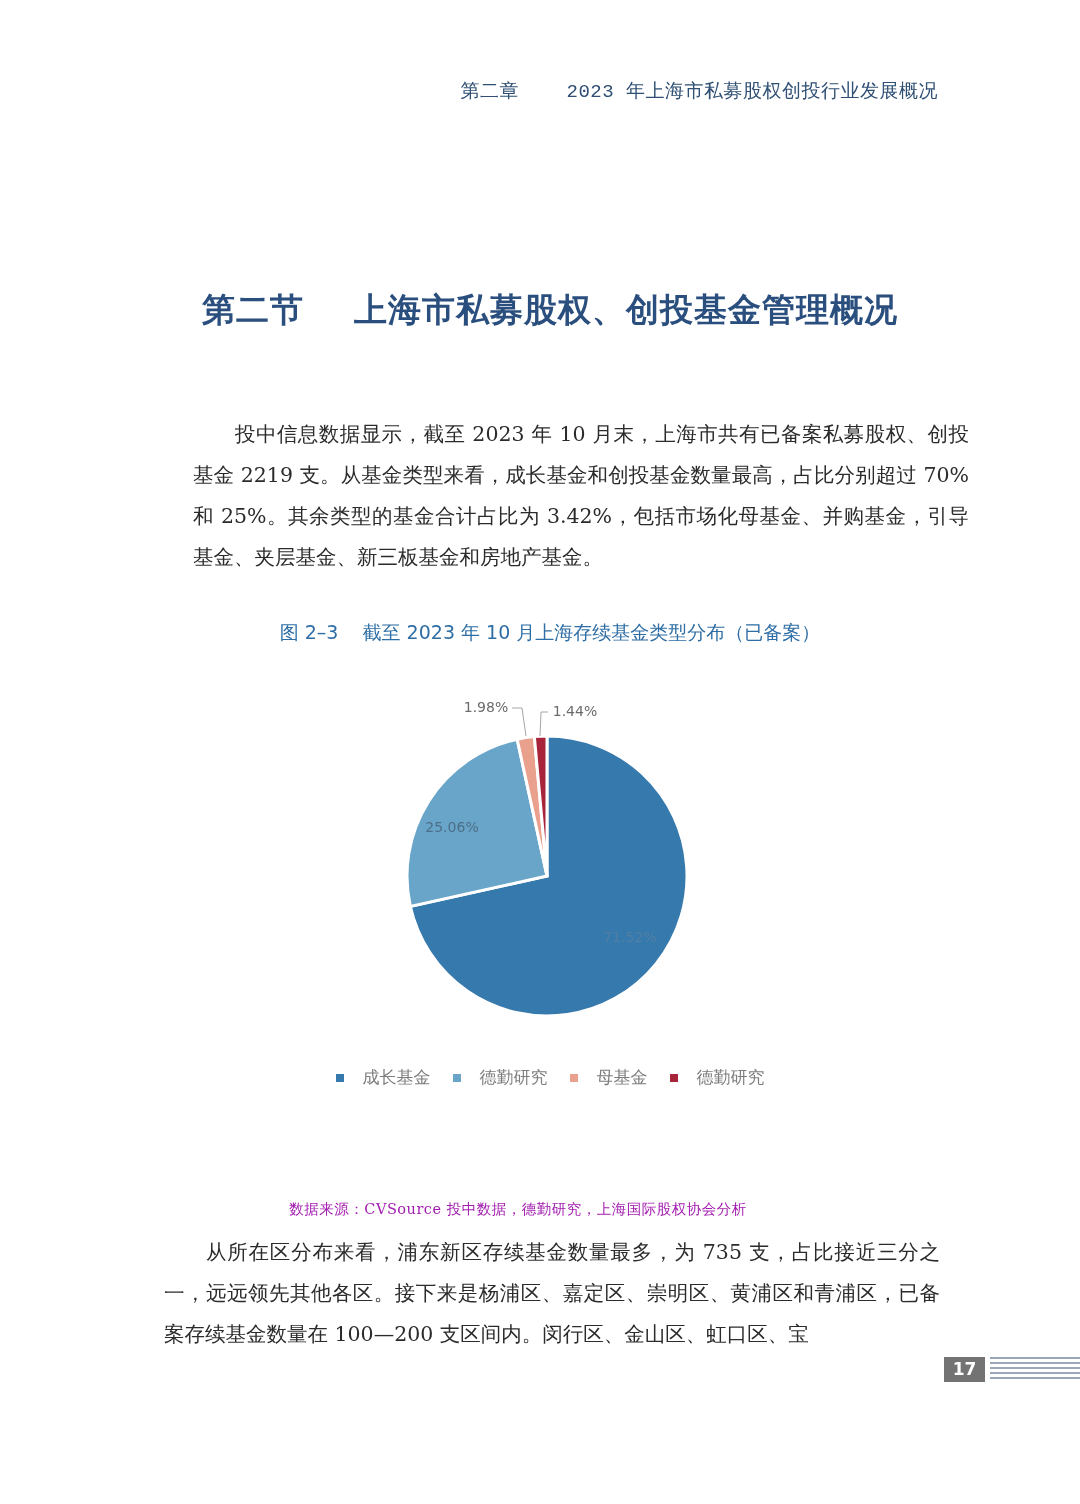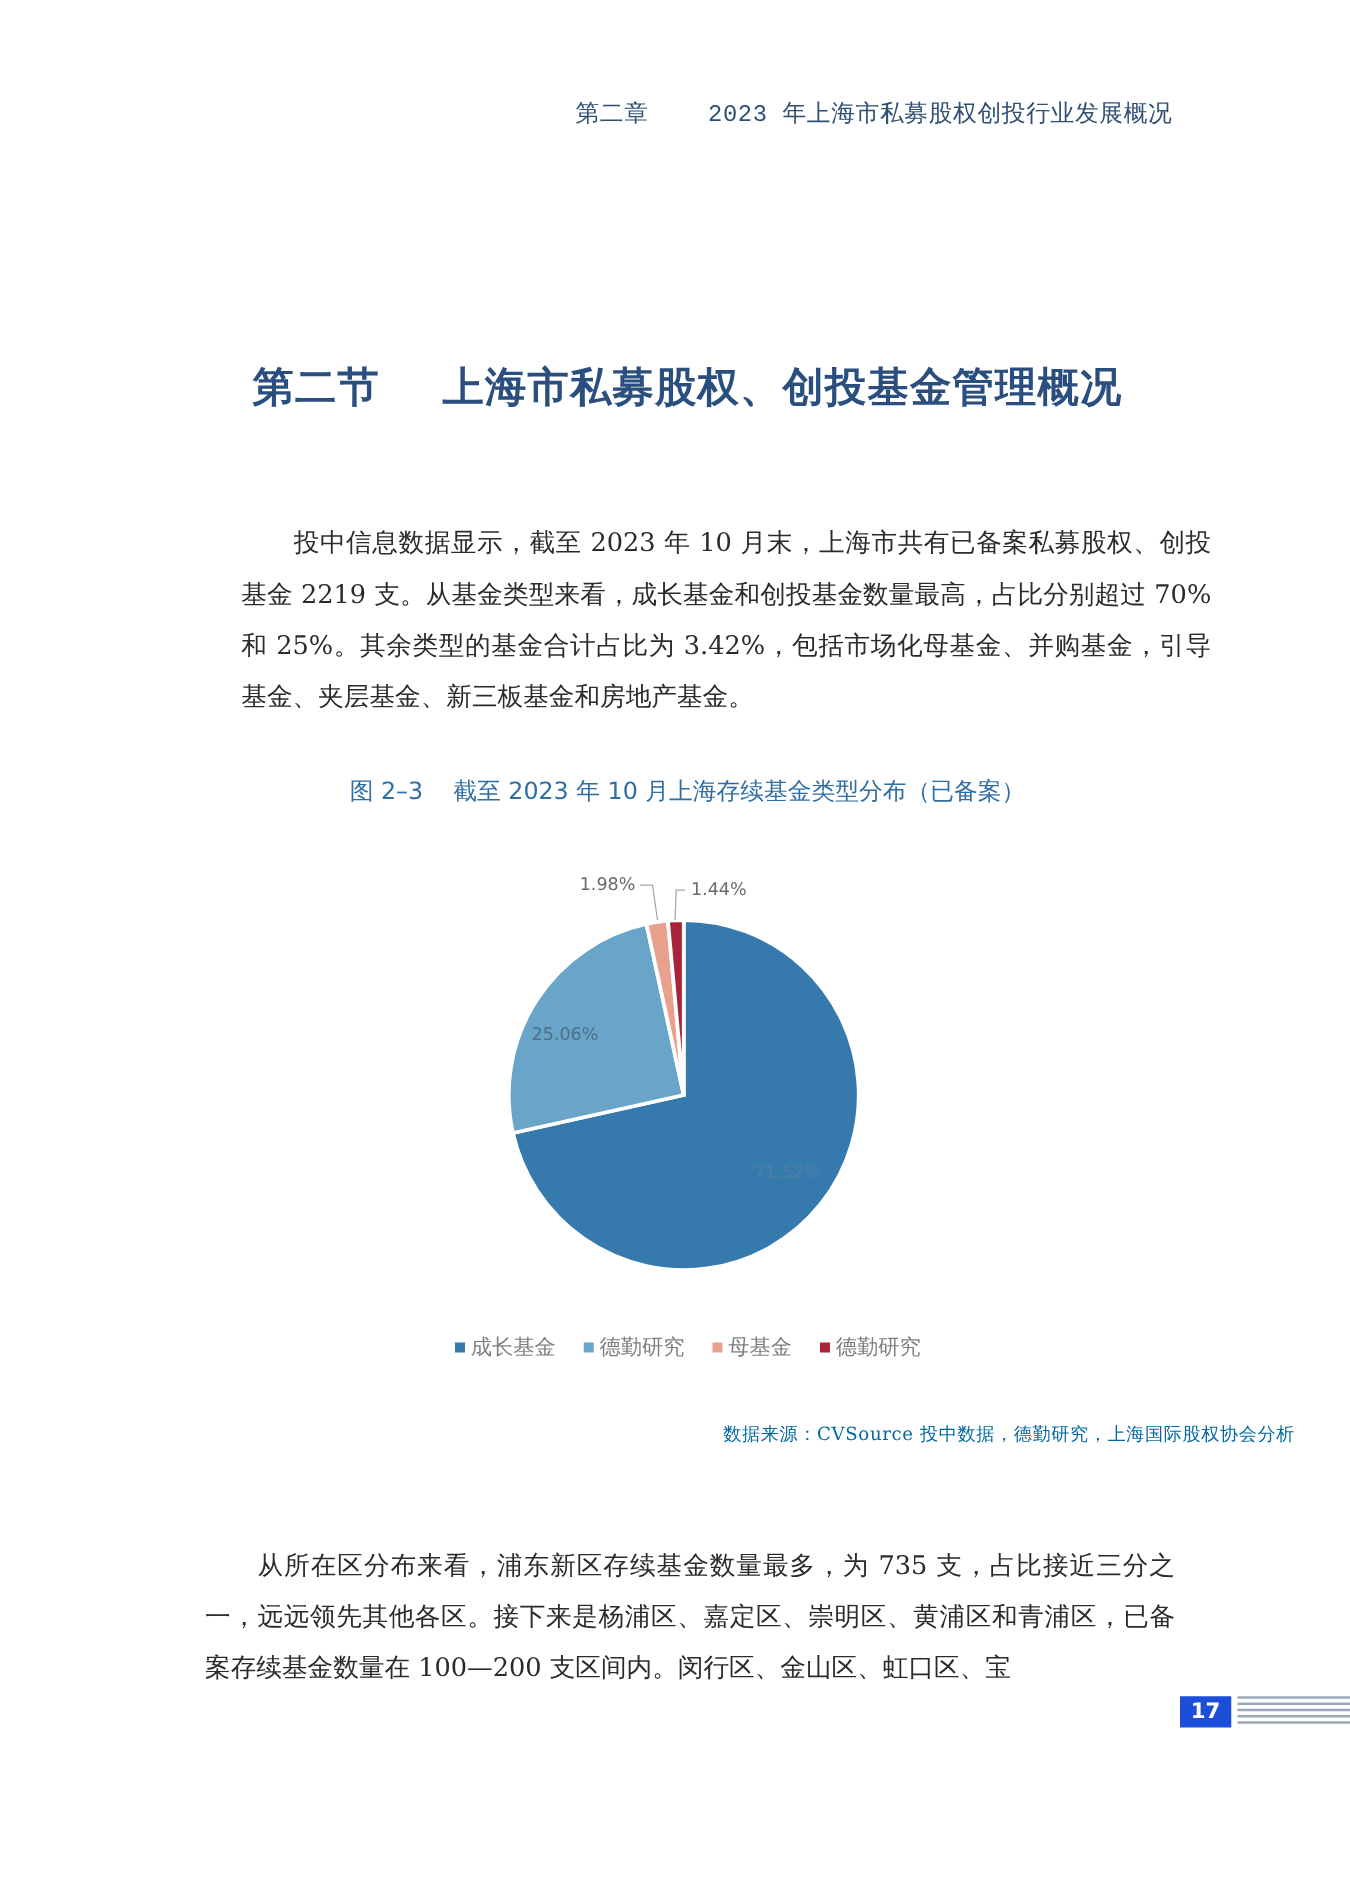--- a/index.html
+++ b/index.html
@@ -5,24 +5,24 @@
   html, body { margin:0; padding:0; background:#ffffff; }
   body { width:1080px; height:1504px; position:relative; overflow:hidden; font-family:"DejaVu Serif", serif; }
   .running-header { position:absolute; top:78px; right:142px; font-family:Liberation Mono, monospace; font-size:19px; color:#2f4f74; letter-spacing:0.5px; white-space:pre; }
   .section-title { position:absolute; top:288px; left:0; width:1100px; text-align:center; font-family:"DejaVu Serif", serif; font-weight:bold; font-size:33px; color:#2a4f7e; white-space:pre; letter-spacing:1px; }
   .para { position:absolute; left:164px; width:776px; font-size:20.5px; line-height:41px; color:#2b2b2b; text-align:justify; text-indent:42px; }
   .para1 { top:414px;margin-left:29px; }
   .para2 { top:1232px; }
   .fig-title { position:absolute; top:620px; left:0; width:1100px; text-align:center; font-family:"DejaVu Sans", sans-serif; font-size:19px; color:#2e6ea5; white-space:pre; }
   .chart { position:absolute; left:0; top:660px; width:1080px; height:420px; }
   .legend { position:absolute; top:1066px; left:0; width:1100px; display:flex; justify-content:center; gap:22px; font-family:"DejaVu Serif", serif; font-size:17px; color:#7d7d7d; }
-  .legend-item { display:flex; align-items:center; gap:5px; }
+  .legend-item { display:flex; align-items:center; gap:19px; }
   .legend-swatch { width:8px; height:8px; display:inline-block; }
-  .source { position:absolute; top:1138px; left:0; width:1036px; text-align:right; font-size:14.5px; color:#0369a1; letter-spacing:0.5px; }
-  .page-num { position:absolute; top:1357px; left:944px; width:41px; height:25px; background:#1d4ed8; color:#fff; font-family:"DejaVu Sans", sans-serif; font-weight:bold; font-size:17px; text-align:center; line-height:25px; }
+  .source { position:absolute; top:1200px; left:0; width:1036px; text-align:center; font-size:14.5px; color:#a21caf; letter-spacing:0.5px; }
+  .page-num { position:absolute; top:1357px; left:944px; width:41px; height:25px; background:#737373; color:#fff; font-family:"DejaVu Sans", sans-serif; font-weight:bold; font-size:17px; text-align:center; line-height:25px; }
   .page-lines { position:absolute; top:1357px; left:990px; width:90px; height:25px; }
   .page-lines div { height:2px; background:#9aa7b8; margin-bottom:3px; }
 </style>
 </head>
 <body>
 
 <div class="running-header">第二章    2023 年上海市私募股权创投行业发展概况</div>
 
 <div class="section-title">第二节    上海市私募股权、创投基金管理概况</div>
 

